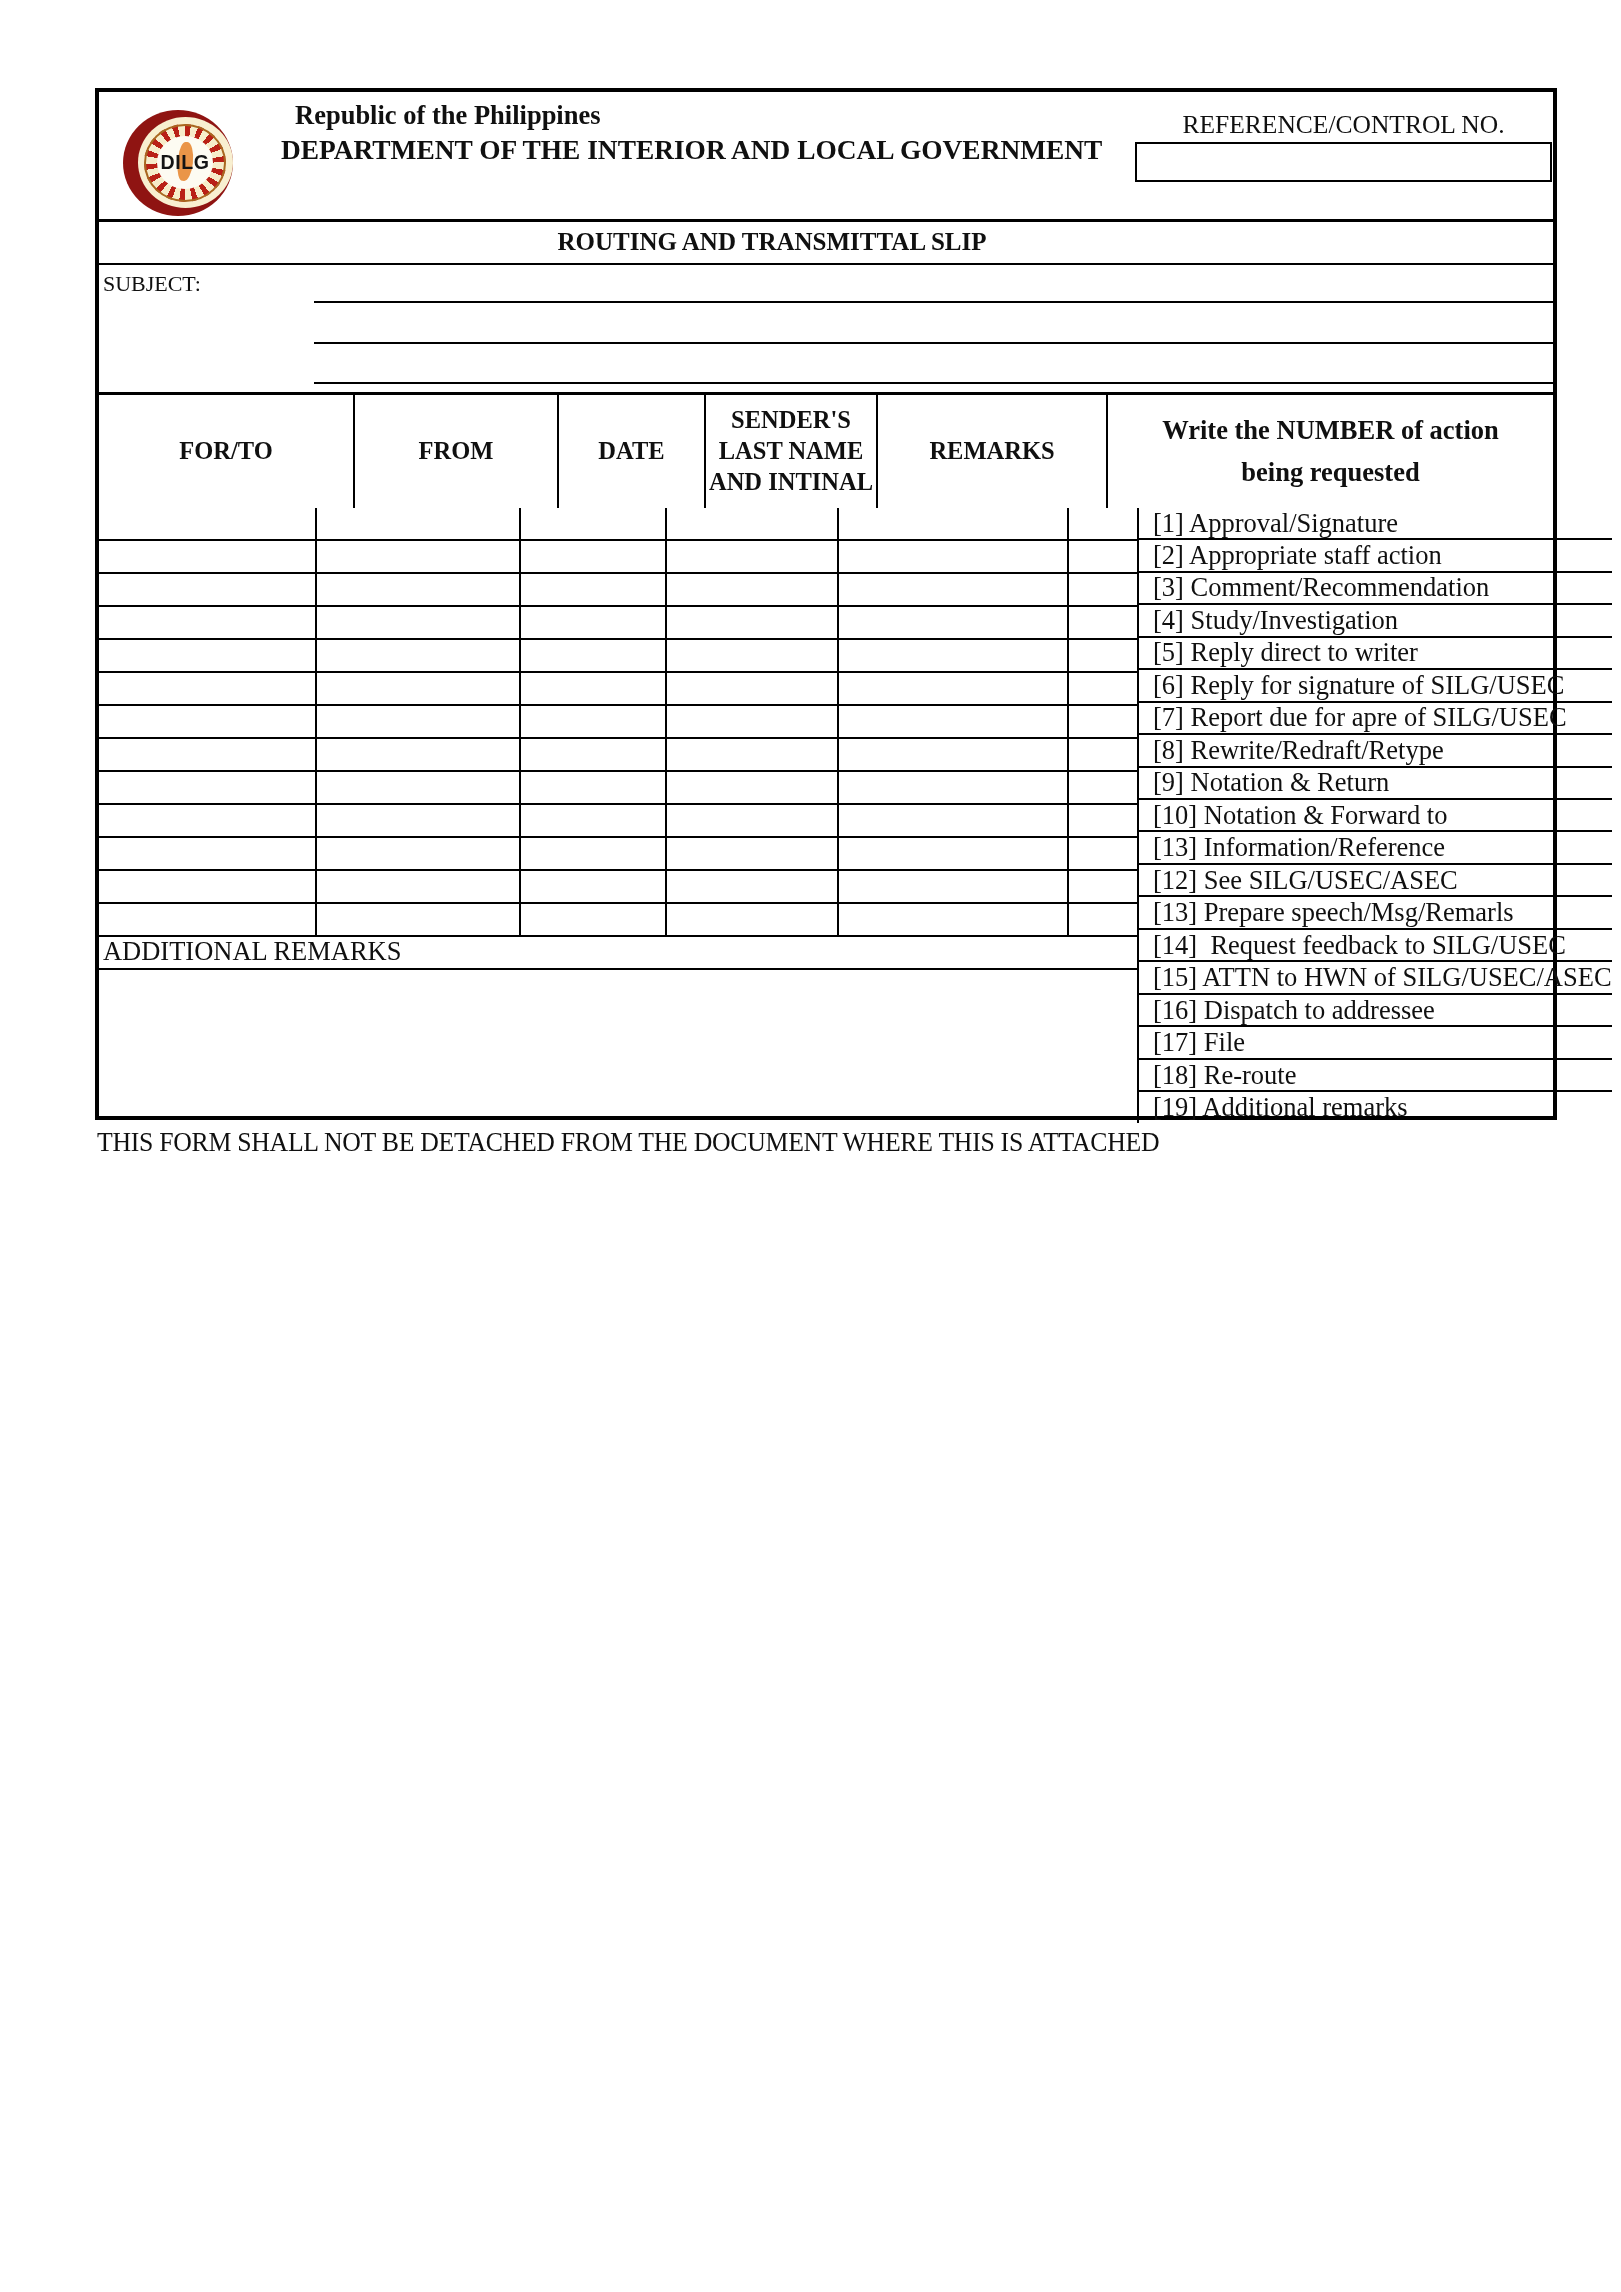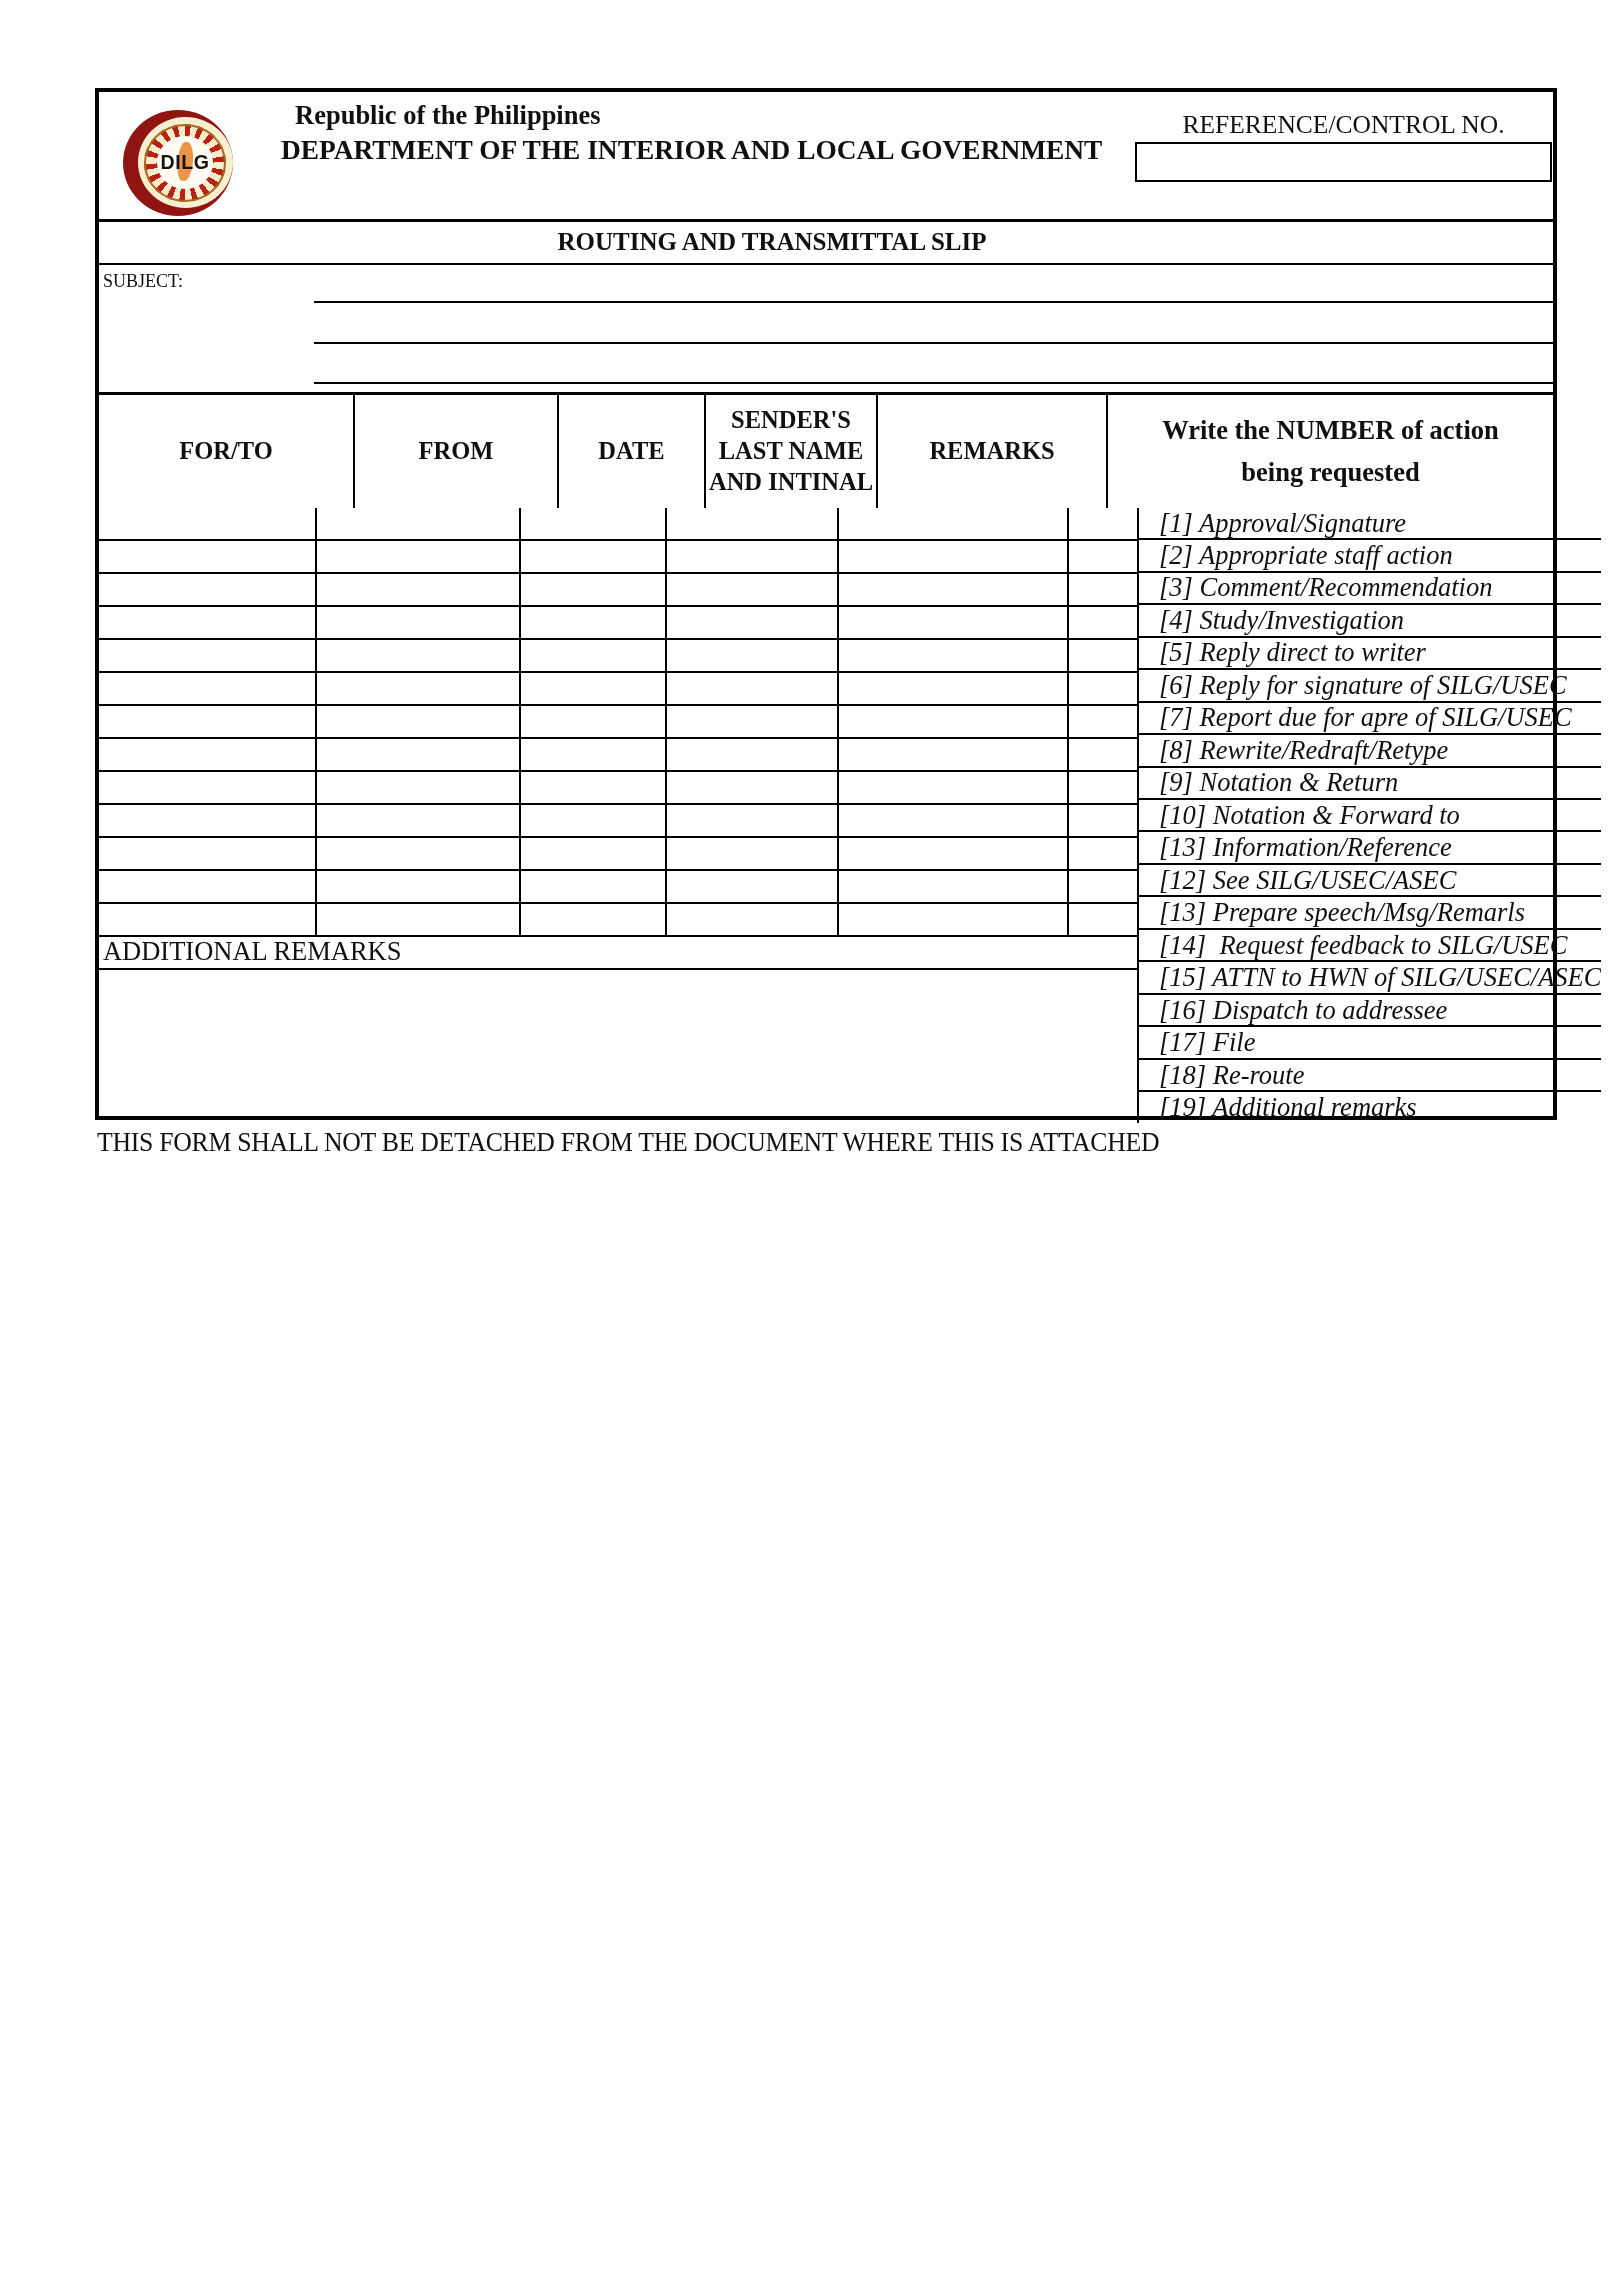--- a/index.html
+++ b/index.html
@@ -54,21 +54,21 @@
   .ref-box{position:absolute;left:1036px;top:42px;width:417px;height:40px;border:2.9px solid #000;box-sizing:border-box;}
   
   .titlebar{
     height:46px;box-sizing:border-box;
     border-top:3.9px solid #000;border-bottom:2.9px solid #000;
     text-align:center;padding-right:108px;
     font-weight:bold;font-size:25px;line-height:39px;
   }
   
   .subject{position:relative;height:127px;}
-  .subject-label{position:absolute;left:3.9px;top:5.9px;font-size:18px;}
+  .subject-label{position:absolute;left:3.9px;top:5.9px;font-size:22px;}
   .sline{position:absolute;left:215px;right:0;height:0;border-top:2.9px solid #000;}
   .sline.s1{top:36px}.sline.s2{top:77px}.sline.s3{top:117px}
   
   .thead{display:flex;height:116px;box-sizing:border-box;border-top:3.9px solid #000;}
   .th{
     box-sizing:border-box;border-right:2.9px solid #000;
     display:flex;align-items:center;justify-content:center;
     text-align:center;font-weight:bold;font-size:24.5px;line-height:1.25;
     padding:0 2px;
   }
@@ -88,21 +88,21 @@
     font-size:26.5px;padding:0 0 0 3.9px;line-height:29px;flex:0 0 auto;
   }
   .addl-space{flex:1;}
   .action-col{
     flex:1;display:flex;flex-direction:column;
     border-left:2.9px solid #000;box-sizing:border-box;
   }
   .acell{
     flex:1;box-sizing:border-box;border-bottom:2.9px solid #000;
     font-size:26.5px;display:flex;align-items:center;
-    white-space:pre;overflow:hidden;padding-left:20px;font-style:italic;
+    white-space:pre;overflow:hidden;padding-left:14px;
   }
   .acell:last-child{border-bottom:none;}
   
   .footer-note{
     position:absolute;left:97px;top:1127px;
     font-size:27.4px;letter-spacing:-0.3px;white-space:nowrap;
     transform:scaleX(.94);transform-origin:left center;
   }
 </style>
 </head>

